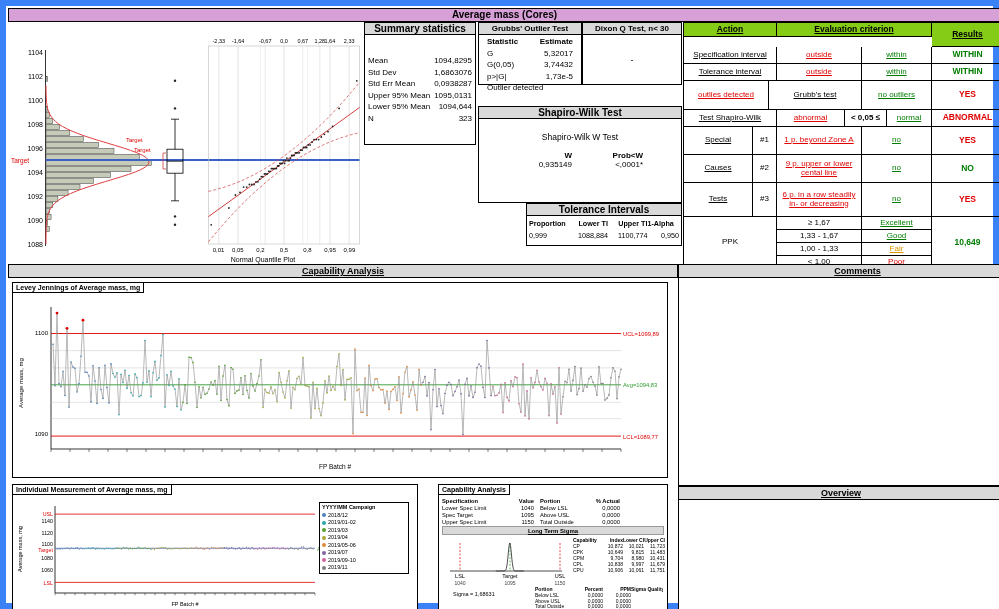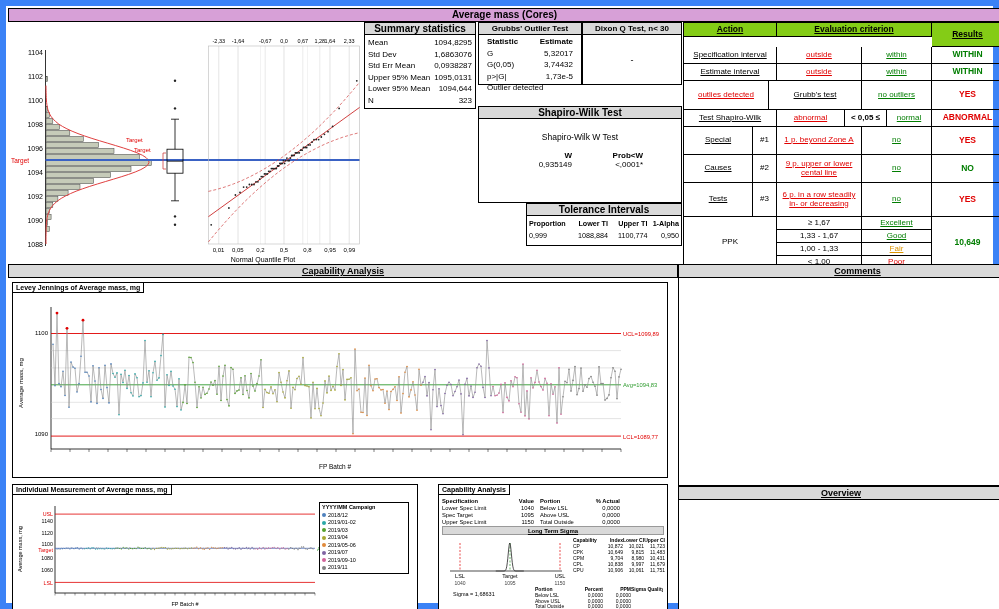--- a/index.html
+++ b/index.html
@@ -197,21 +197,21 @@
       <text class="qq-bot" y="230" x="276.0">0,5</text>
       <text class="qq-bot" y="230" x="299.5">0,8</text>
       <text class="qq-bot" y="230" x="322.2">0,95</text>
       <text class="qq-bot" y="230" x="341.4">0,99</text>
     </g>
     <text x="255" y="240" font-size="7" text-anchor="middle">Normal Quantile Plot</text>
   </svg>
 
   <div class="abs" style="left:358px;top:16px;width:112px">
     <div class="thdr">Summary statistics</div>
-    <div class="tbody" style="padding:2px 0">
+    <div class="tbody" style="padding:20px 0">
       <div class="srow">
           <span>Mean</span>
           <span>1094,8295</span>
         </div>
       <div class="srow">
           <span>Std Dev</span>
           <span>1,6863076</span>
         </div>
       <div class="srow">
           <span>Std Err Mean</span>
@@ -278,21 +278,21 @@
       </div>
     </div>
   </div>
 
   <div class="abs thdr" style="left:520px;top:197px;width:156px">Tolerance Intervals</div>
   <div class="abs tbody" style="left:520px;top:210px;width:156px;height:30px;padding:1px 2px">
     <div style="display:flex;font-size:7.2px;font-weight:bold;line-height:13px">
       <span style="width:40px">Proportion</span>
       <span style="width:40px;text-align:right">Lower TI</span>
       <span style="width:40px;text-align:right">Upper TI</span>
-      <span style="width:32px;text-align:right">1-Alpha</span>
+      <span style="width:32px;text-align:left">1-Alpha</span>
     </div>
     <div style="display:flex;font-size:7.2px;line-height:12px">
       <span style="width:40px">0,999</span>
       <span style="width:40px;text-align:right">1088,884</span>
       <span style="width:40px;text-align:right">1100,774</span>
       <span style="width:32px;text-align:right">0,950</span>
     </div>
   </div>
 
   <div class="abs evtable" style="left:677px;top:16px;width:321px">
@@ -301,21 +301,21 @@
       <div class="c hc" style="width:155px;height:14px">Evaluation criterion</div>
       <div class="c hc" style="width:72px;height:24px">Results</div>
     </div>
     <div class="evrow">
       <div class="c u" style="width:93px;height:17px">Specification interval</div>
       <div class="c red u" style="width:85px;height:17px">outside</div>
       <div class="c grn u" style="width:70px;height:17px">within</div>
       <div class="c grn rslt" style="width:72px;height:17px">WITHIN</div>
     </div>
     <div class="evrow">
-      <div class="c u" style="width:93px;height:17px">Estimate interval</div>
+      <div class="c u" style="width:93px;height:17px">Tolerance interval</div>
       <div class="c red u" style="width:85px;height:17px">outside</div>
       <div class="c grn u" style="width:70px;height:17px">within</div>
       <div class="c grn rslt" style="width:72px;height:17px">WITHIN</div>
     </div>
     <div class="evrow">
       <div class="c red u" style="width:85px;height:29px">outlies detected</div>
       <div class="c u" style="width:93px;height:29px">Grubb's test</div>
       <div class="c grn u" style="width:70px;height:29px">no outliers</div>
       <div class="c red rslt" style="width:72px;height:29px">YES</div>
     </div>

